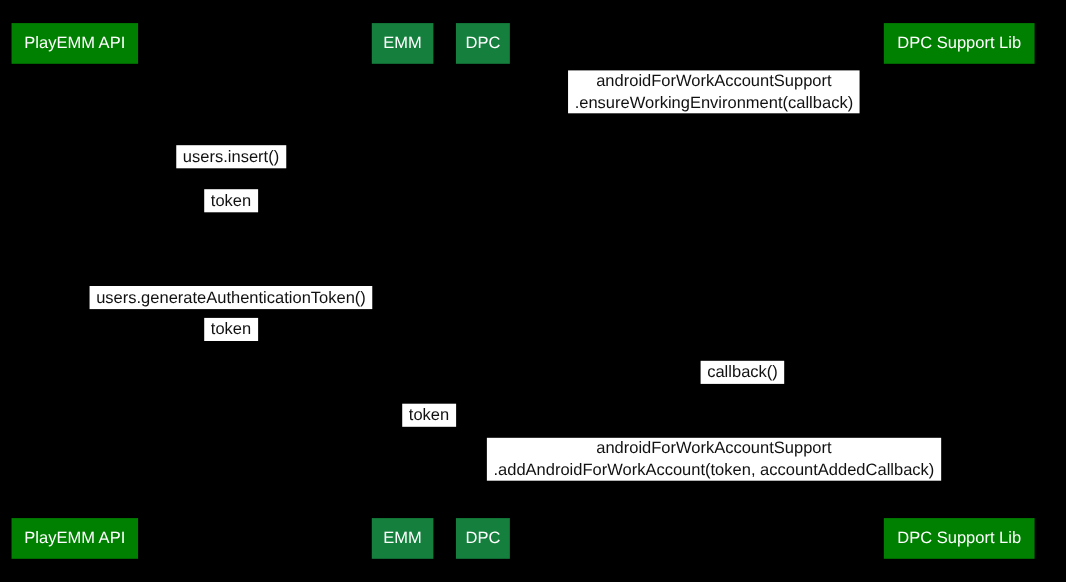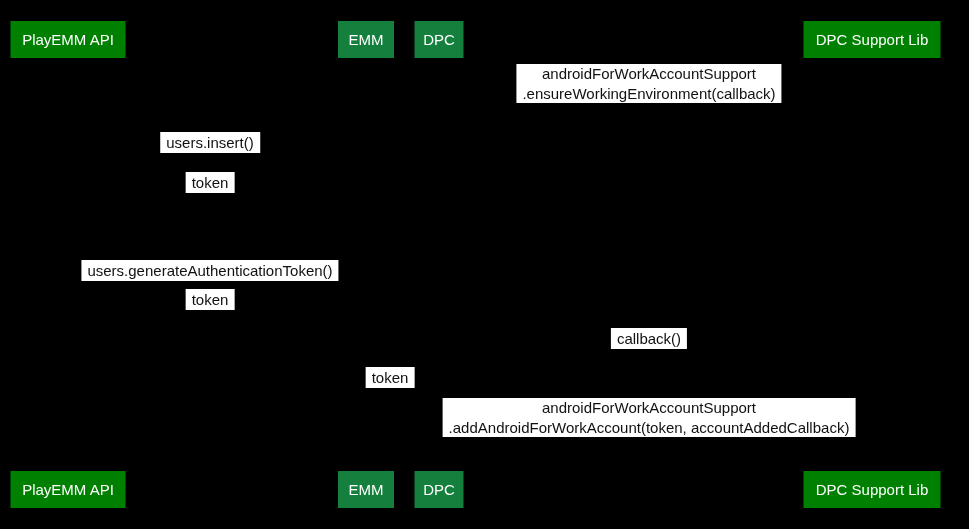--- a/index.html
+++ b/index.html
@@ -51,21 +51,21 @@
   <div class="actor blue" style="left:351px; top:21px; width:56px">EMM</div>
   <div class="actor blue" style="left:424px; top:21px; width:49px">DPC</div>
   <div class="actor green" style="left:872px; top:21px; width:137px">DPC Support Lib</div>
 
   <div class="msg two-line" style="left:649px; top:64px">androidForWorkAccountSupport
 .ensureWorkingEnvironment(callback)</div>
   <div class="msg" style="left:210px; top:132px">users.insert()</div>
   <div class="msg" style="left:210px; top:172px">token</div>
   <div class="msg" style="left:210px; top:260px">users.generateAuthenticationToken()</div>
   <div class="msg" style="left:210px; top:289px">token</div>
-  <div class="msg" style="left:649px; top:328px">callback()</div>
+  <div class="msg" style="left:675px; top:328px">callback()</div>
   <div class="msg" style="left:390px; top:367px">token</div>
   <div class="msg two-line" style="left:649px; top:398px">androidForWorkAccountSupport
 .addAndroidForWorkAccount(token, accountAddedCallback)</div>
 
   <div class="actor green" style="left:68px;  top:471px; width:115px">PlayEMM API</div>
   <div class="actor blue" style="left:351px; top:471px; width:56px">EMM</div>
   <div class="actor blue" style="left:424px; top:471px; width:49px">DPC</div>
   <div class="actor green" style="left:872px; top:471px; width:137px">DPC Support Lib</div>
 
 </div>

